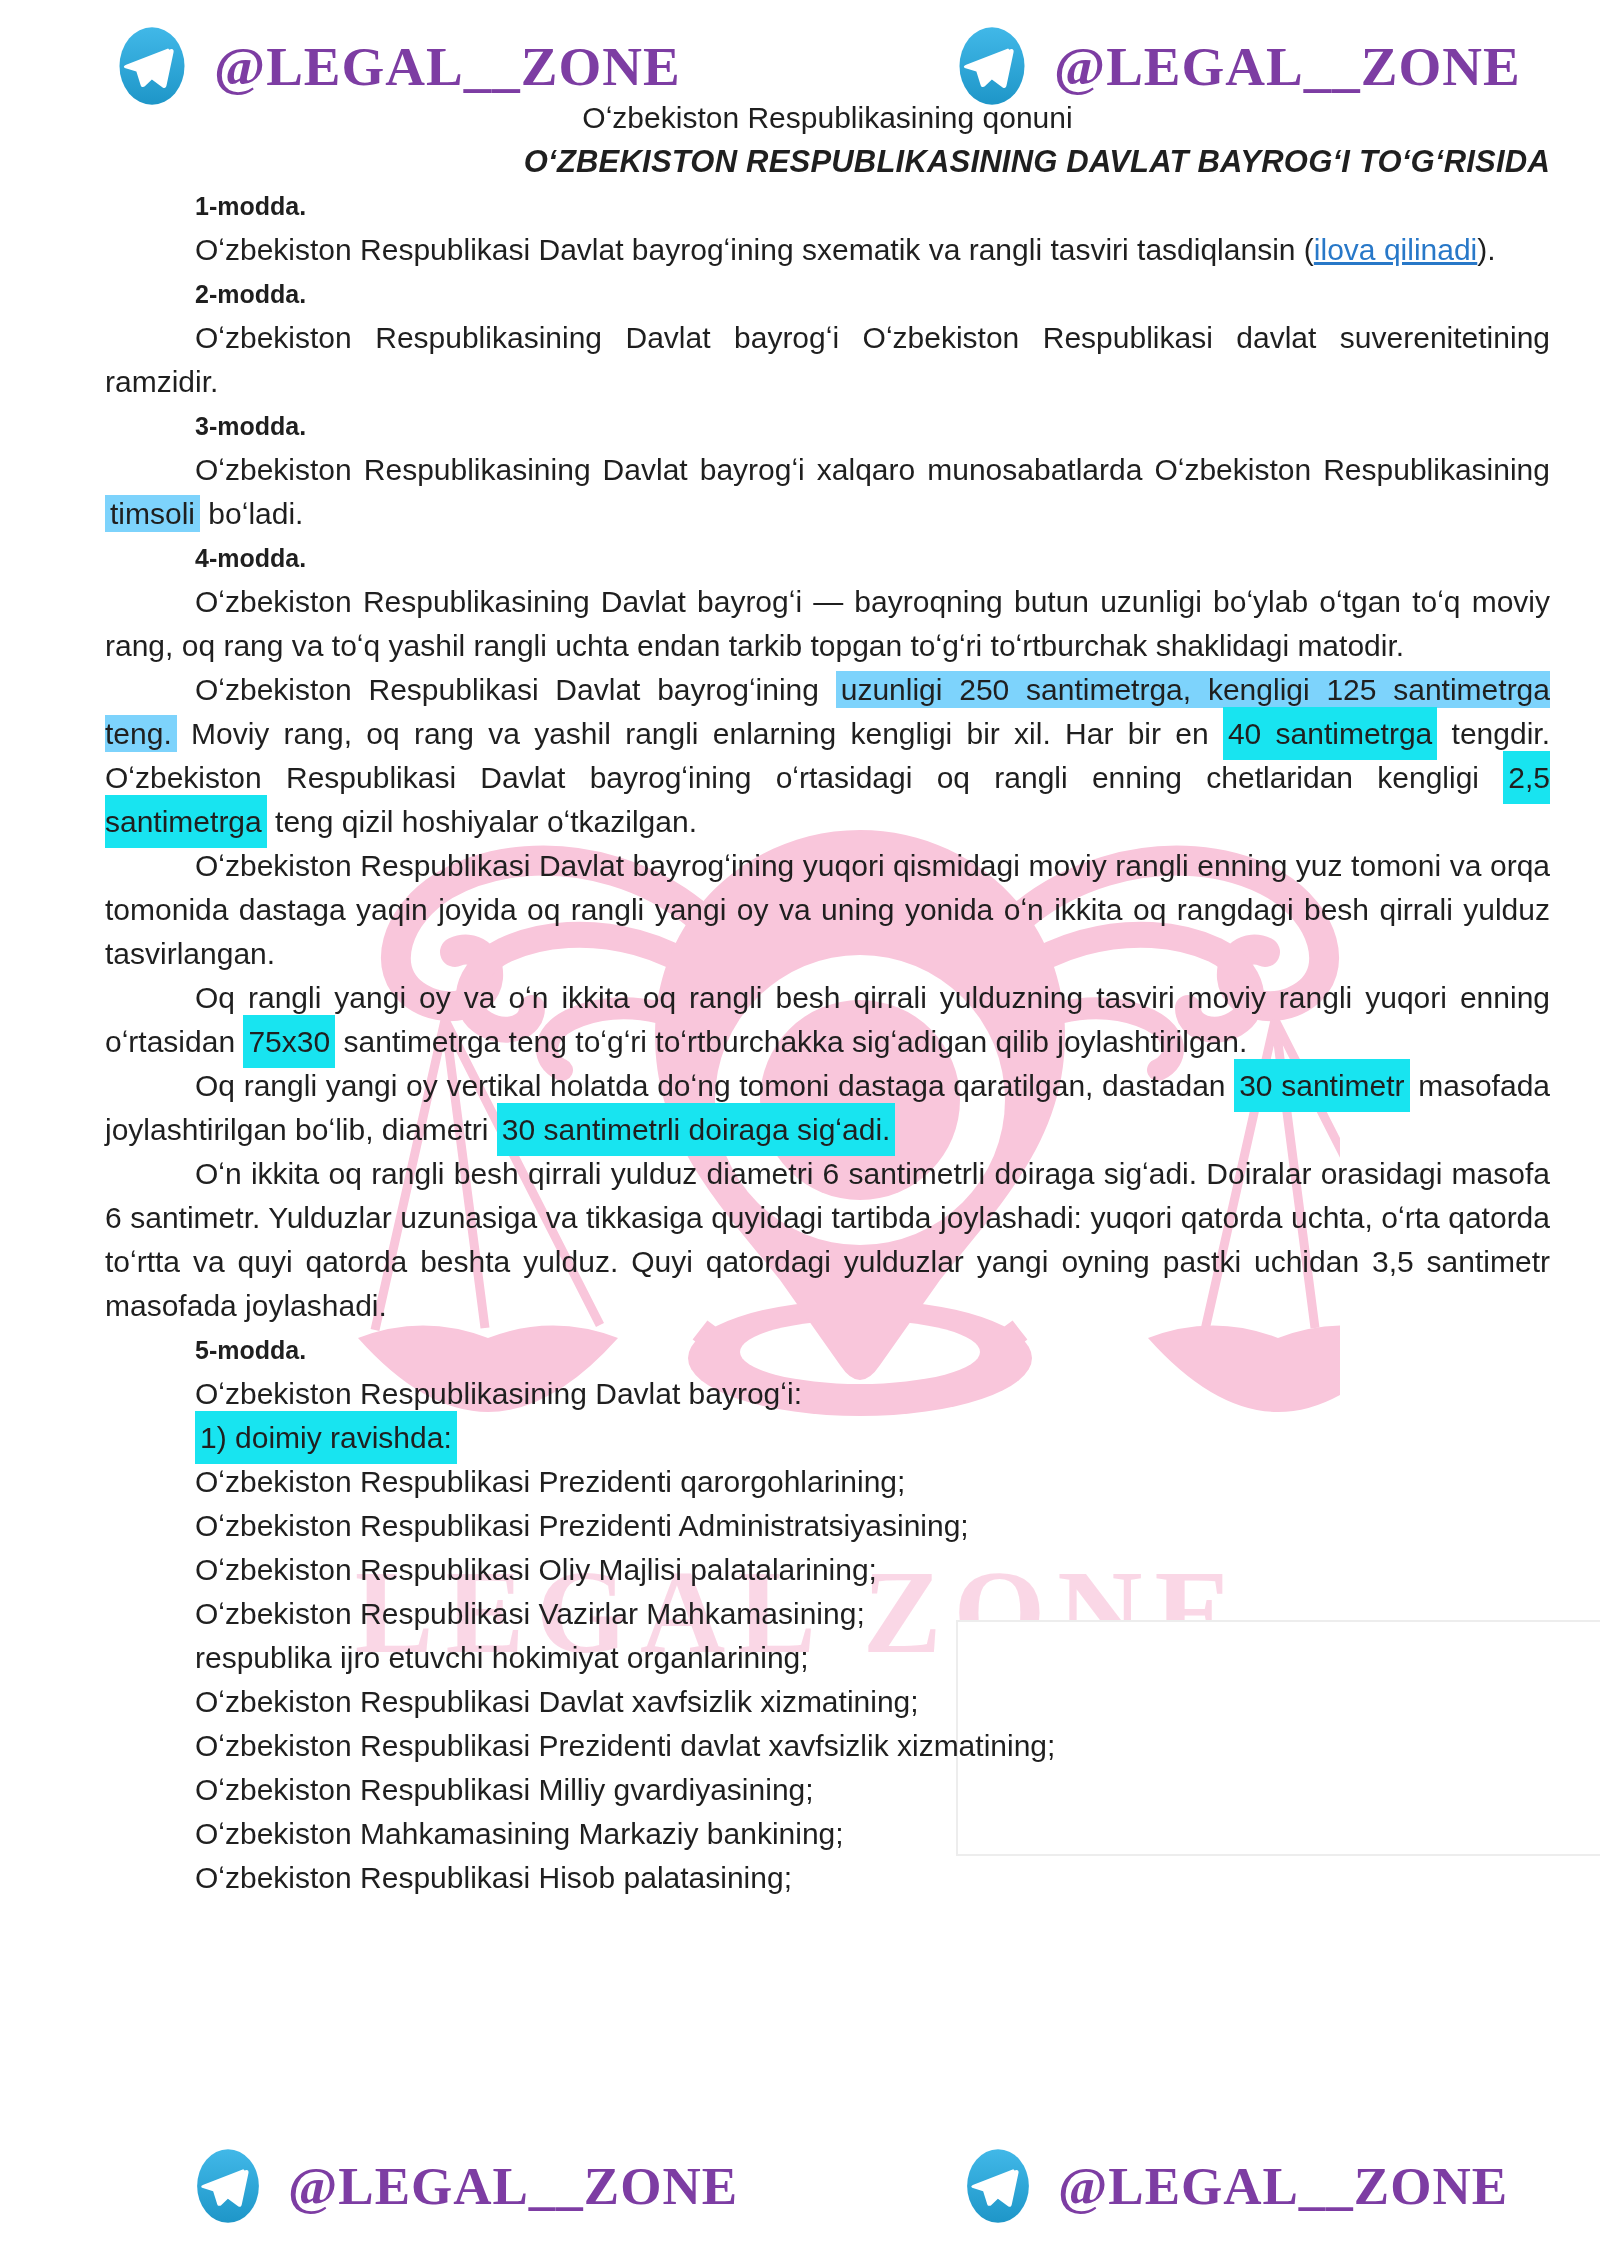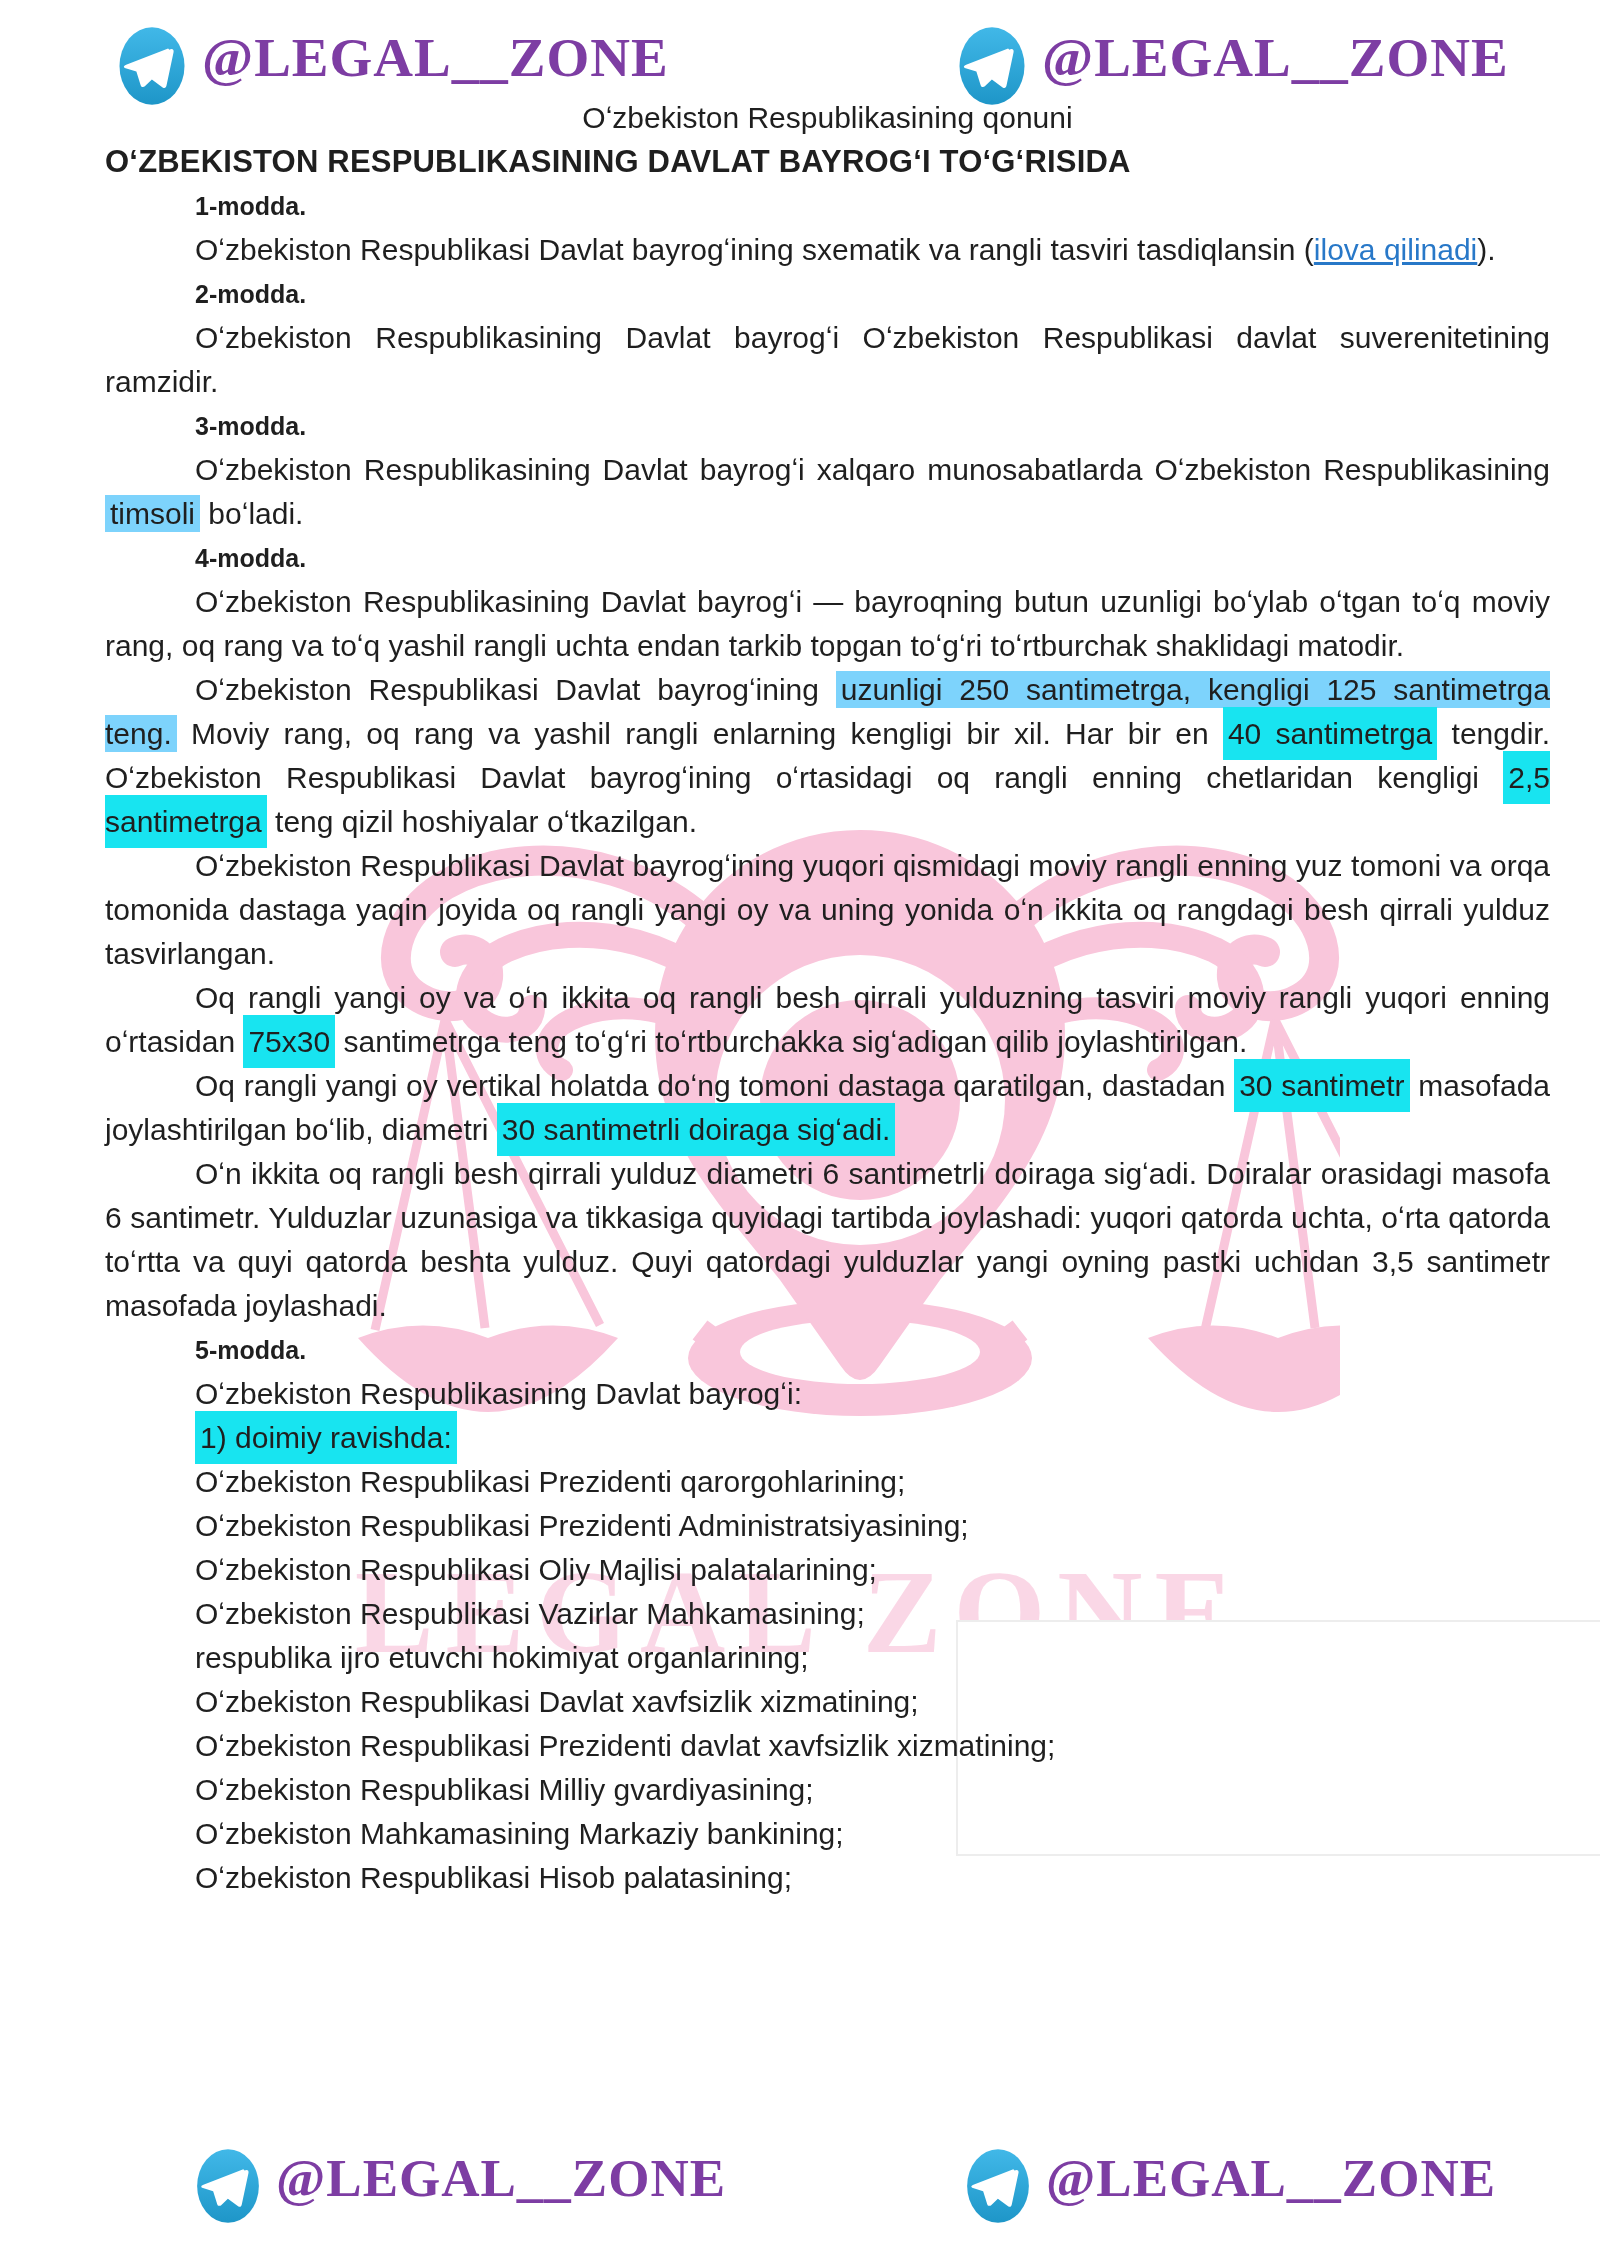--- a/index.html
+++ b/index.html
@@ -16,21 +16,21 @@
     z-index:1;pointer-events:none;
   }
   
   .artifact-box{
     position:absolute;left:956px;top:1620px;width:648px;height:232px;
     background:#ffffff;border:2px solid #ededed;border-right:none;
     z-index:2;
   }
   
   .brand{
-    position:absolute;display:flex;gap:10px;z-index:4;
+    position:absolute;display:flex;align-items:center;gap:22px;z-index:4;
   }
   .brand .tg-icon{flex:0 0 auto;display:block;}
   .brand-text{
     font-family:"Liberation Serif","DejaVu Serif",serif;
     font-weight:bold;
     font-size:55px;
     color:#7d3da3;
     letter-spacing:1px;
     white-space:nowrap;
   }
@@ -44,21 +44,21 @@
     position:absolute;left:105px;top:96px;width:1445px;
     z-index:3;
     color:#1f1f1f;
     font-size:30px;line-height:44px;
   }
   .doc p{margin:0;padding:0;}
   .doc p.para{text-align:justify;text-indent:90px;}
   .doc p.item{text-align:left;text-indent:90px;}
   .doc p.heading{font-weight:bold;text-align:left;text-indent:90px;font-size:25px;}
   .doc p.title{text-align:center;text-indent:0;}
-  .doc p.main-title{text-align:left;text-indent:0;font-weight:bold;font-size:31px;letter-spacing:.2px;}
+  .doc p.main-title{text-align:right;text-indent:0;font-weight:bold;font-size:31px;letter-spacing:.2px;font-style:italic;}
   .seg-green{background:#7dd3fc;padding:2px 5px;}
   .seg-cyan{background:#18e4f0;padding:10px 5px;}
   .doc-link{color:#2878c8;text-decoration:underline;cursor:pointer;}
   .wm-text{
     font-family:"Liberation Serif","DejaVu Serif",serif;
     font-weight:bold;
   }
 </style>
 </head>
 <body>

